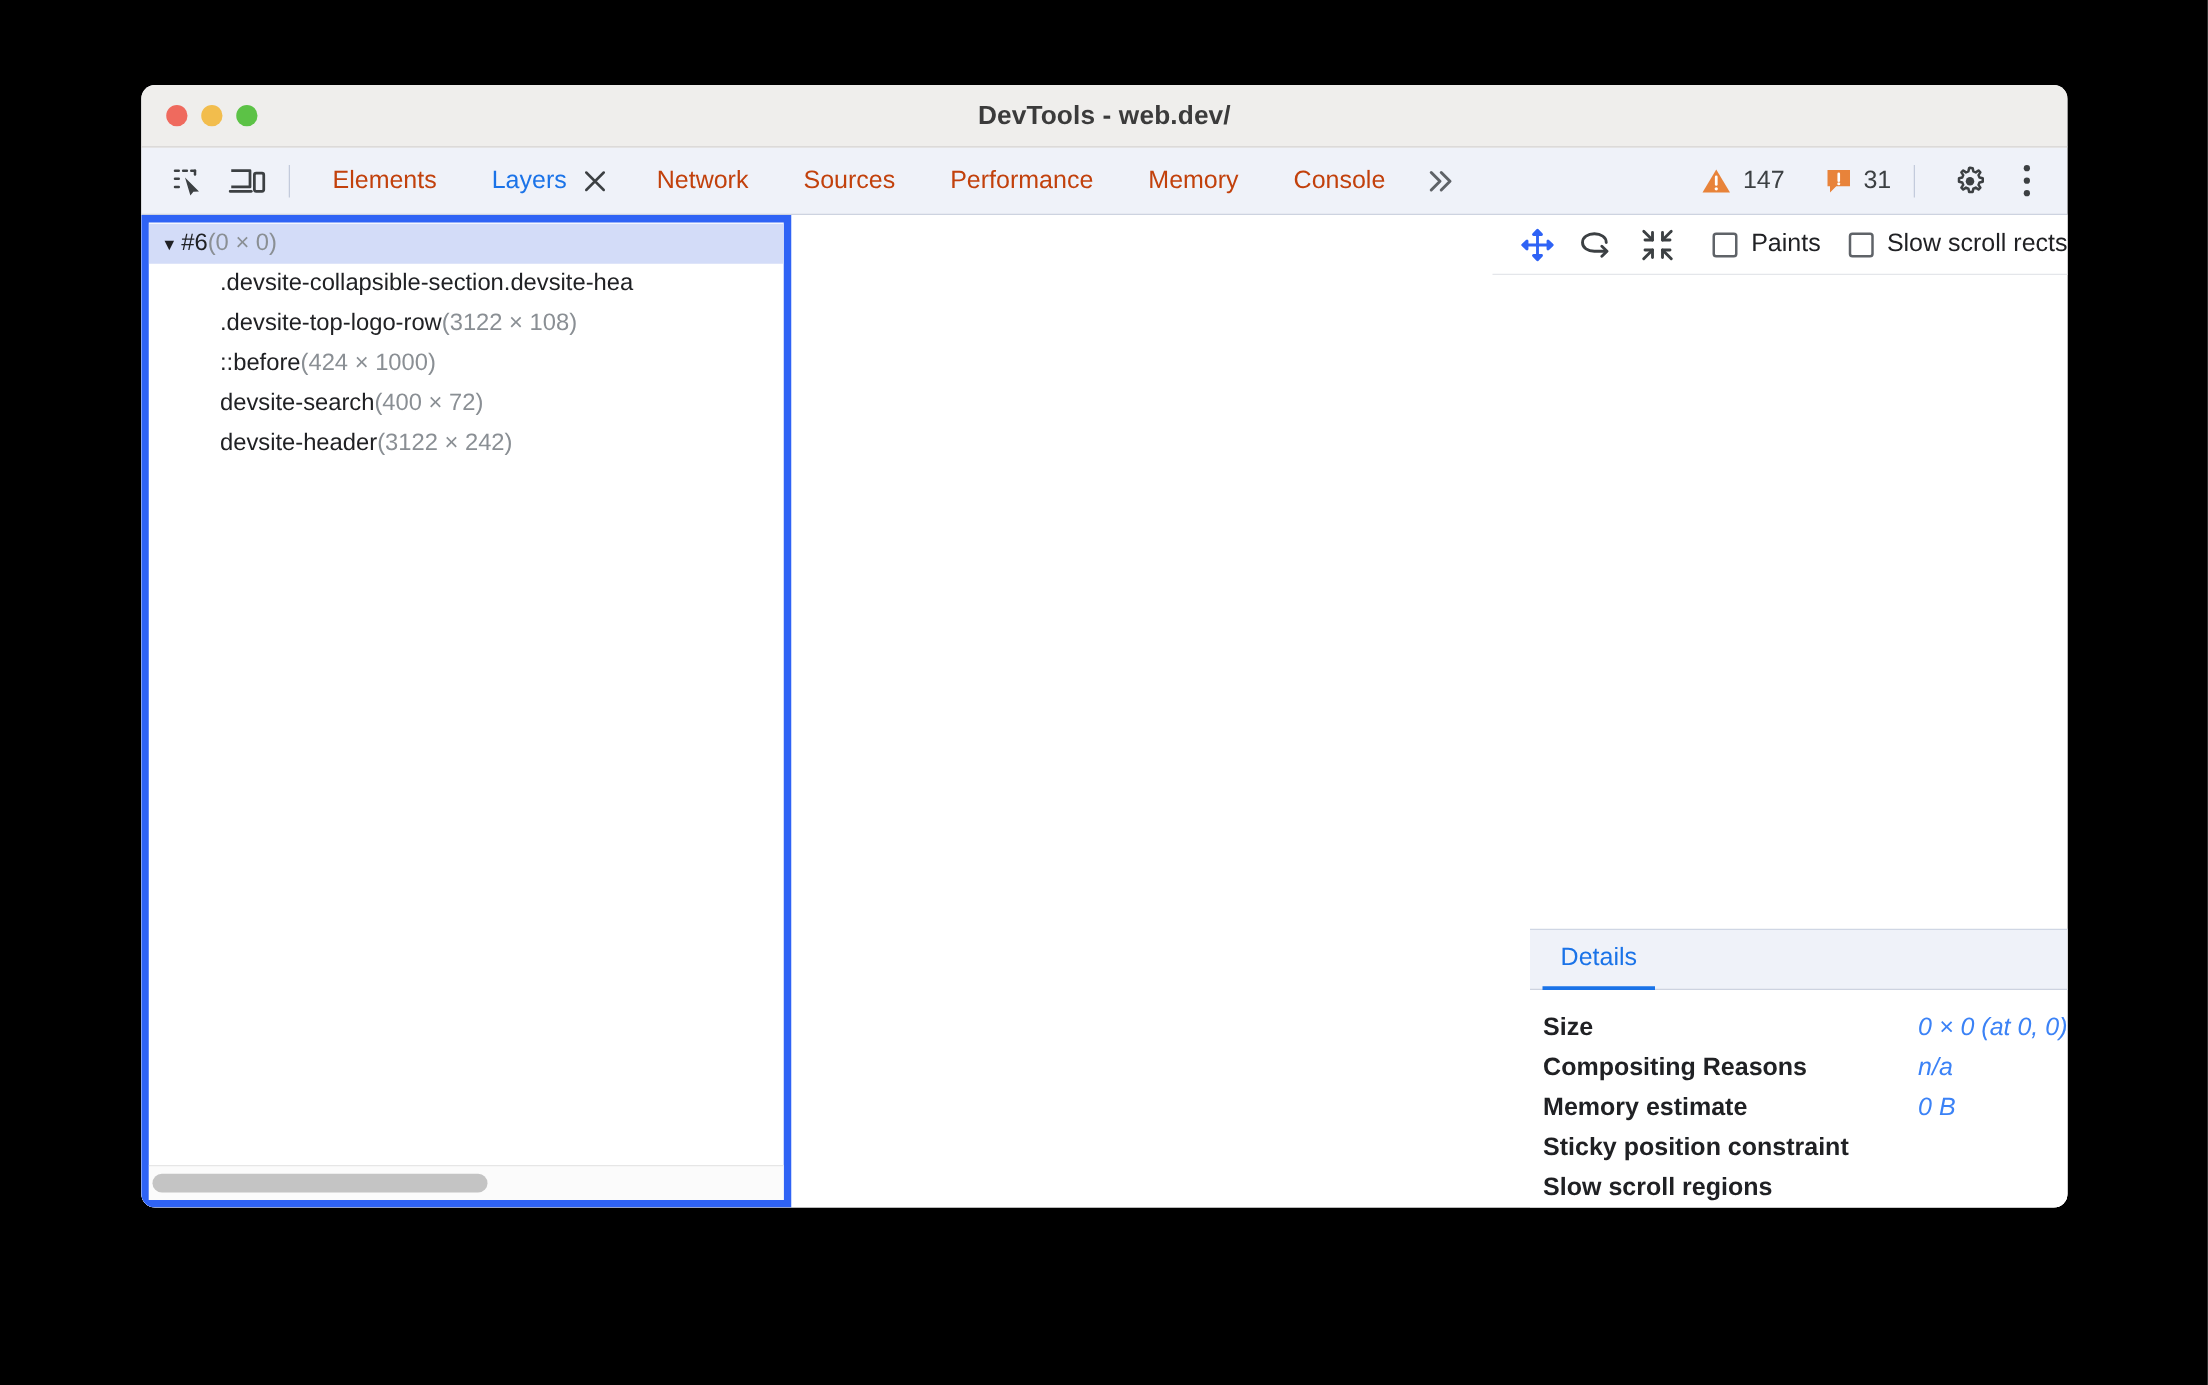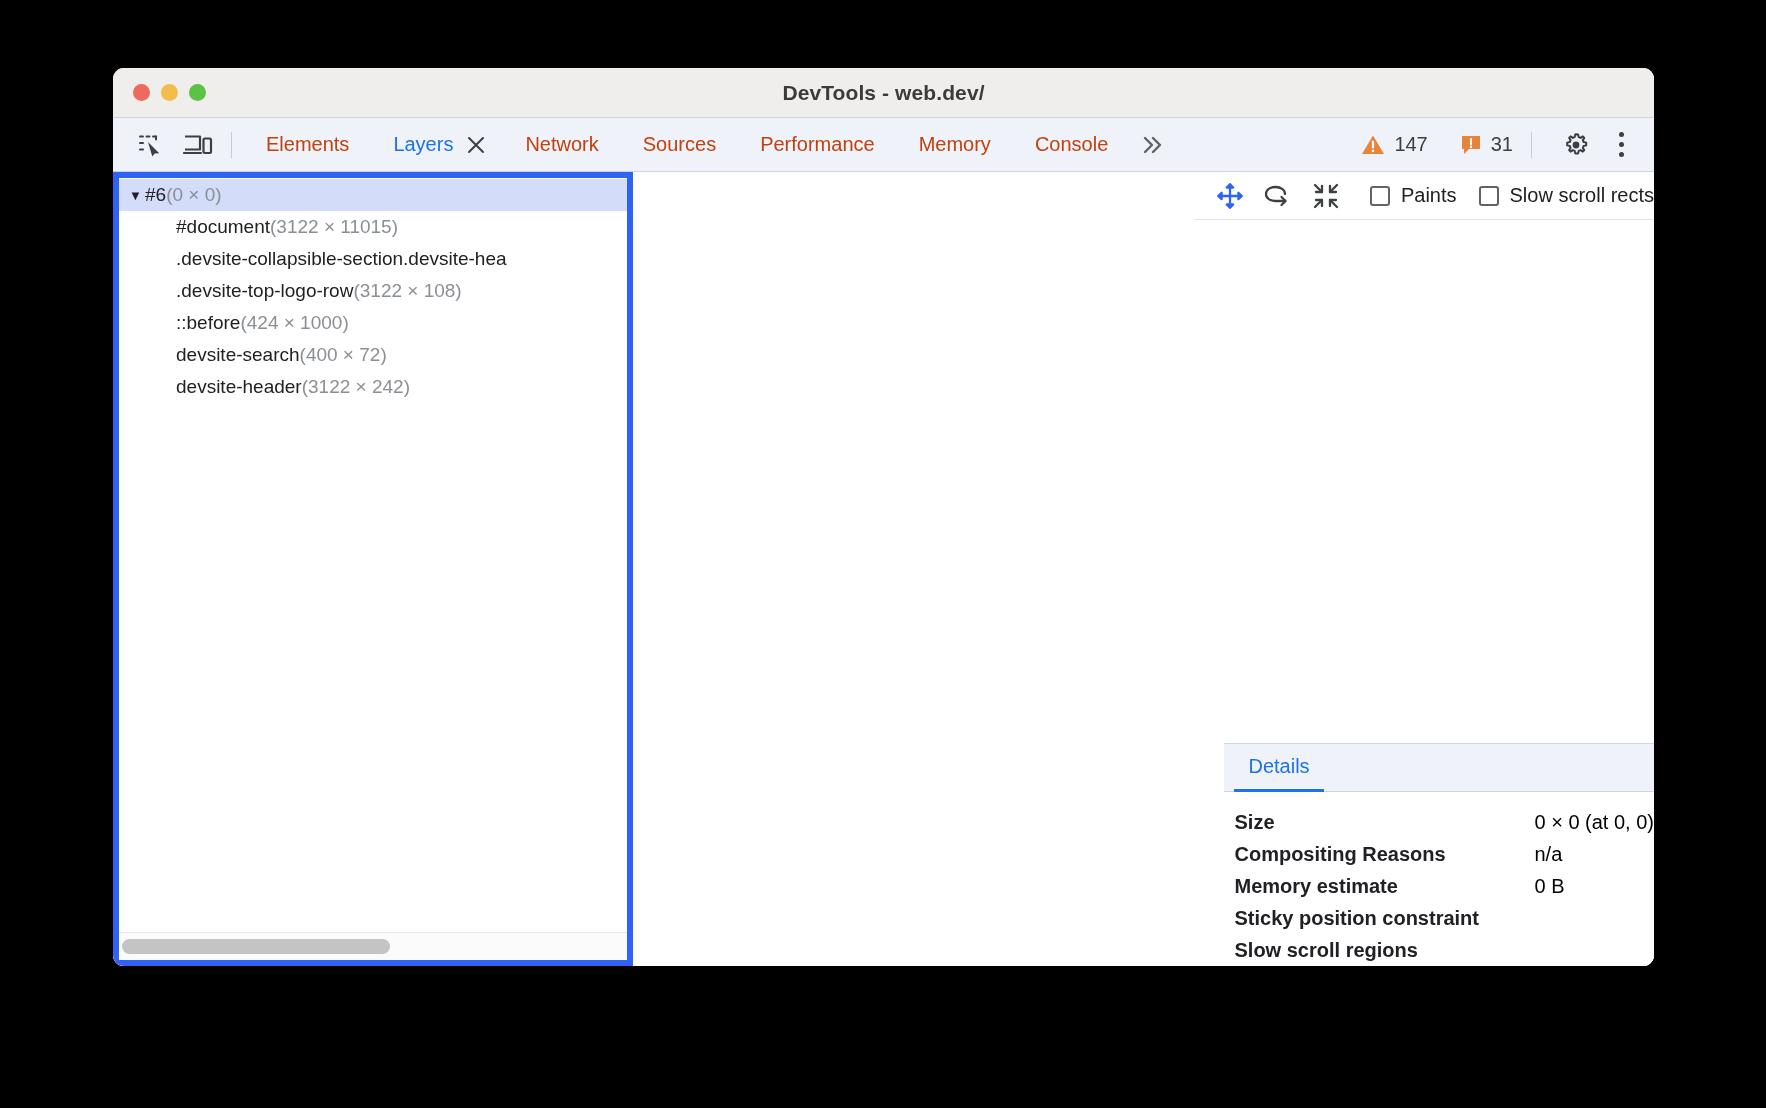--- a/index.html
+++ b/index.html
@@ -290,21 +290,22 @@
     height: 32px;
     align-items: center;
     font-size: 20px;
   }
   .det-key {
     flex: 0 0 300px;
     font-weight: bold;
     color: #202124;
   }
   .det-val {
-    color: #000000;
+    color: #3b82f6;
+    font-style: italic;
   }
 </style>
 </head>
 <body>
 
 <div id="screen">
 
   <div class="window">
 
     <div class="titlebar">
@@ -405,24 +406,20 @@
 
       <div class="tree-outer">
         <div class="tree-list">
 
           <div class="tree-row selected">
             <span class="arrow">▼</span>
             <span class="node-name">#6</span>
             <span class="node-dims">(0 × 0)</span>
           </div>
 
-          <div class="tree-row child">
-            <span class="node-name">#document</span>
-            <span class="node-dims">(3122 × 11015)</span>
-          </div>
 
           <div class="tree-row child">
             <span class="node-name">.devsite-collapsible-section.devsite-hea</span>
             <span class="node-dims"></span>
           </div>
 
           <div class="tree-row child">
             <span class="node-name">.devsite-top-logo-row</span>
             <span class="node-dims">(3122 × 108)</span>
           </div>

